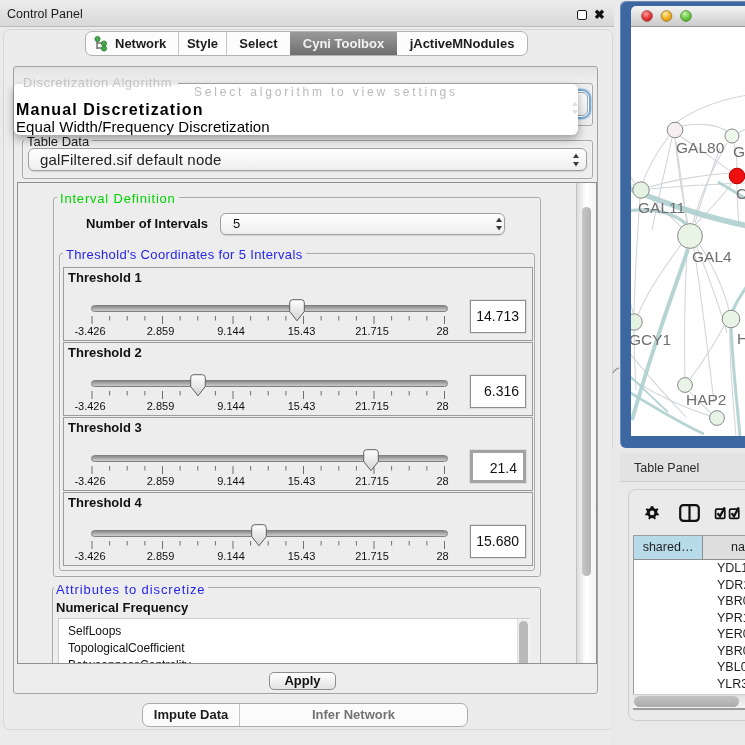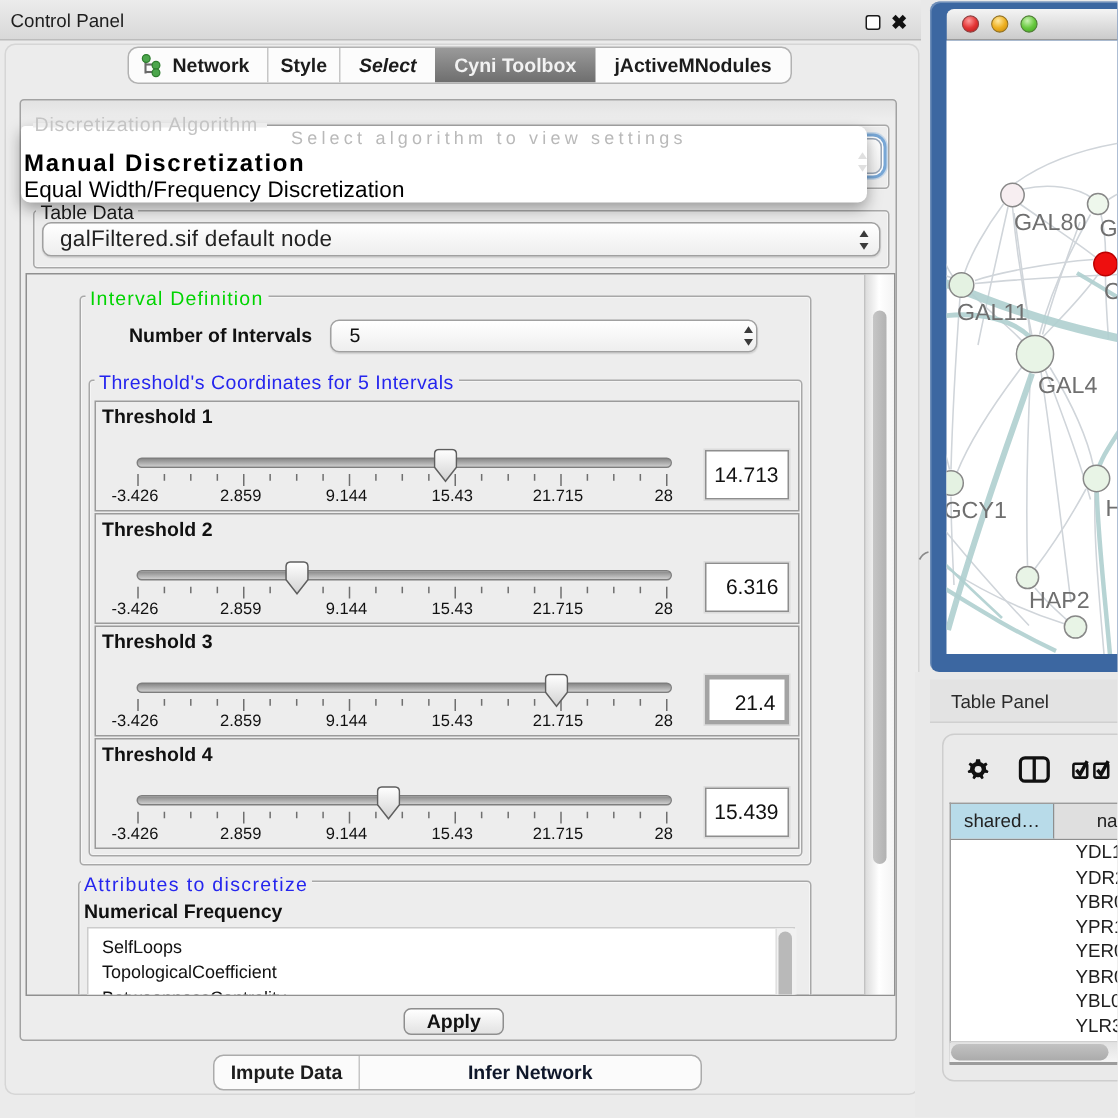--- a/index.html
+++ b/index.html
@@ -216,48 +216,48 @@
       <div class="abs" style="left:348.5px;top:57px;width:60px;text-align:center;font-size:11px;color:#111;">28</div>
       <svg class="abs" style="left:187px;top:31px;" width="16" height="23">
           <defs>
             <linearGradient id="th309" x1="0" y1="0" x2="0" y2="1">
               <stop offset="0" stop-color="#ffffff"></stop>
               <stop offset="1" stop-color="#d2d2d2"></stop>
             </linearGradient>
           </defs>
           <path d="M3.5 0.7 H12.5 A3 3 0 0 1 15.3 3.5 V12.5 L8 21.8 L0.7 12.5 V3.5 A3 3 0 0 1 3.5 0.7 Z" fill="url(#th309)" stroke="#5f5f5f" stroke-width="1"></path>
         </svg>
-      <div class="abs" style="left:406px;top:32px;width:56px;height:33px;background:#fff;border:1px solid #8e8e8e;box-shadow:0 0 0 1px #dcdcdc;font-size:14px;color:#111;text-align:right;line-height:31px;padding-right:6px;">15.439</div>
+      <div class="abs" style="left:406px;top:32px;width:56px;height:33px;background:#fff;border:1px solid #8e8e8e;box-shadow:0 0 0 1px #dcdcdc;font-size:14px;color:#111;text-align:right;line-height:31px;padding-right:6px;">15.680</div>
     </div>
 
     <div class="abs etch" style="left:34px;top:404px;width:489px;height:123px;border-radius:3px;"></div>
     <div class="abs" style="left:36px;top:399px;background:#ededed;padding:0 2px;font-size:13px;letter-spacing:0.9px;color:#2525ee;">Attributes to discretize</div>
     <div class="abs" style="left:38px;top:417px;font-size:13px;font-weight:bold;color:#111;">Numerical Frequency</div>
     <div class="abs" style="left:40px;top:435px;width:472px;height:92px;background:#ffffff;border:1px solid #cccccc;">
       <div style="padding:4px 0 0 9px;font-size:12px;color:#111;line-height:16.8px;">SelfLoops<br>TopologicalCoefficient<br>BetweennessCentrality<br>NeighborhoodConnectivity</div>
       <div class="abs" style="left:458px;top:0;width:14px;height:92px;background:#f1f1f1;border-left:1px solid #e0e0e0;"></div>
       <div class="abs" style="left:460px;top:2px;width:8.5px;height:200px;background:#b9b9b9;border-radius:4.5px;"></div>
     </div>
   </div>
 
   <div class="abs" style="left:558px;top:0;width:21px;height:482px;background:linear-gradient(90deg,#dcdcdc,#ffffff 45%,#f2f2f2);border-left:1px solid #c2c2c2;"></div>
   <div class="abs" style="left:564px;top:24px;width:9px;height:369px;background:linear-gradient(90deg,#c6c6c6,#b2b2b2);border-radius:4.5px;"></div>
 </div>
 
 <div class="abs" style="left:269px;top:672px;width:67px;height:18px;background:linear-gradient(#ffffff,#e2e2e2);border:1px solid #8e8e8e;border-radius:5px;text-align:center;font-size:13px;font-weight:bold;color:#111;line-height:16px;">Apply</div>
 
 <div class="abs" style="left:142px;top:703px;width:326px;height:24px;background:#fbfbfb;border:1px solid #ababab;border-radius:7px;overflow:hidden;display:flex;">
   <div style="width:97px;text-align:center;font-size:13px;font-weight:bold;color:#1c1c1c;line-height:22px;border-right:1px solid #c6c6c6;">Impute Data</div>
-  <div style="flex:1;text-align:center;font-size:13px;font-weight:bold;color:#0f172a;line-height:22px;">Infer Network</div>
+  <div style="flex:1;text-align:center;font-size:13px;font-weight:bold;color:#737373;line-height:22px;">Infer Network</div>
 </div>
 
 <div class="abs" style="left:85px;top:31px;width:443px;height:25px;background:#fcfcfc;border:1px solid #b2b2b2;border-radius:7px;overflow:hidden;display:flex;">
   <div style="width:93px;font-size:13px;font-weight:bold;color:#1c1c1c;line-height:23px;border-right:1px solid #c6c6c6;padding-left:29px;">Network</div>
   <div style="width:48px;text-align:center;font-size:13px;font-weight:bold;color:#1c1c1c;line-height:23px;border-right:1px solid #c6c6c6;">Style</div>
-  <div style="width:63px;text-align:center;font-size:13px;font-weight:bold;color:#1c1c1c;line-height:23px;font-style:italic;">Select</div>
+  <div style="width:63px;text-align:center;font-size:13px;font-weight:bold;color:#1c1c1c;line-height:23px;">Select</div>
   <div style="width:107px;text-align:center;font-size:13px;font-weight:bold;color:#f2f2f2;line-height:23px;background:linear-gradient(#9a9a9a,#6e6e6e);">Cyni Toolbox</div>
   <div style="flex:1;text-align:center;font-size:13px;font-weight:bold;color:#1c1c1c;line-height:23px;">jActiveMNodules</div>
 </div>
 
 <svg class="abs" style="left:94px;top:36px;" width="14" height="16">
   <line x1="3" y1="3" x2="3" y2="13" stroke="#6a6a6a" stroke-width="1.4"></line>
   <line x1="3" y1="7" x2="9" y2="7" stroke="#6a6a6a" stroke-width="1.4"></line>
   <line x1="3" y1="12" x2="9" y2="12" stroke="#6a6a6a" stroke-width="1.4"></line>
   <circle cx="3.5" cy="3" r="2.6" fill="#4ca64c" stroke="#2e7d2e" stroke-width="0.8"></circle>
   <circle cx="10" cy="7.5" r="2.6" fill="#4ca64c" stroke="#2e7d2e" stroke-width="0.8"></circle>

